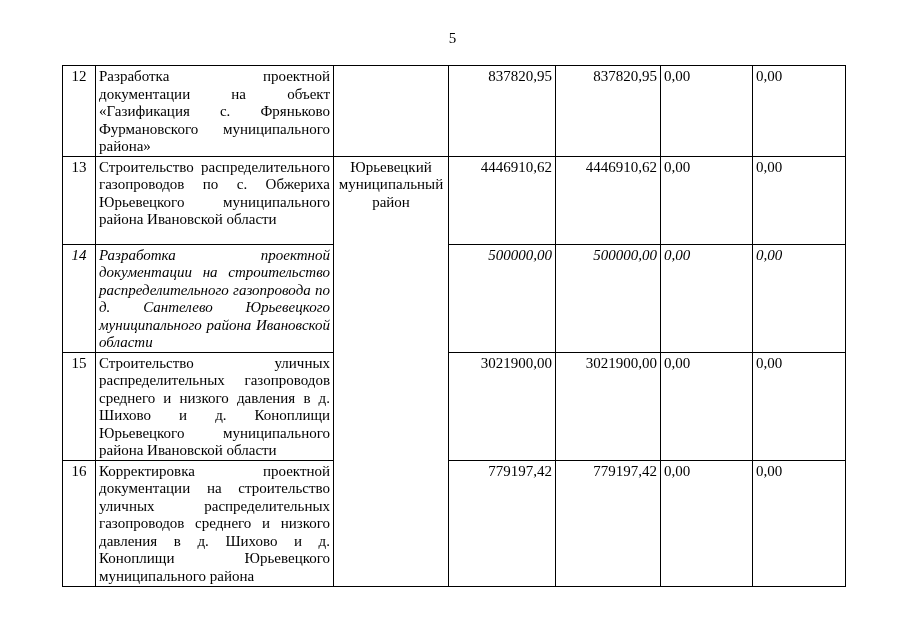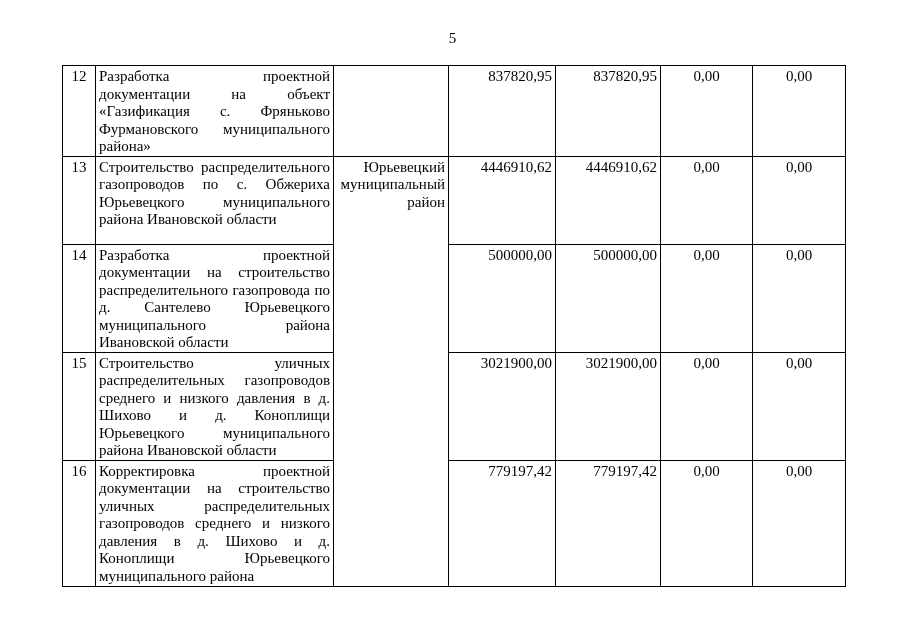--- a/index.html
+++ b/index.html
@@ -31,27 +31,27 @@
     font-size: 15px;
     line-height: 17.5px;
   }
   table.doc-table td {
     border: 1px solid #000000;
     vertical-align: top;
     padding: 2px 3px 0 3px;
   }
   td.c-num  { text-align: center; }
   td.c-desc { text-align: justify; text-align-last: left; padding-left: 4px; padding-right: 4px; margin-top: 40px; }
-  td.c-muni { text-align: right; margin-left: 40px; }
+  td.c-muni { text-align: center; margin-left: 40px; }
   td.c-amt1 { text-align: right; padding-right: 14px; }
   td.c-amt2 { text-align: right; padding-right: 9px; }
-  td.c-zero { text-align: center; }
+  td.c-zero { }
   tr.r12 { height: 90px; }
   tr.r13 { height: 88px; padding-left: 24px; }
-  tr.r14 { height: 104px; }
+  tr.r14 { height: 104px; font-style: italic; }
   tr.r15 { height: 105px; }
   tr.r16 { height: 126px; padding-left: 24px; }
 </style>
 </head>
 <body>
 
 <div class="page">
 
   <div class="page-number">5</div>
 

